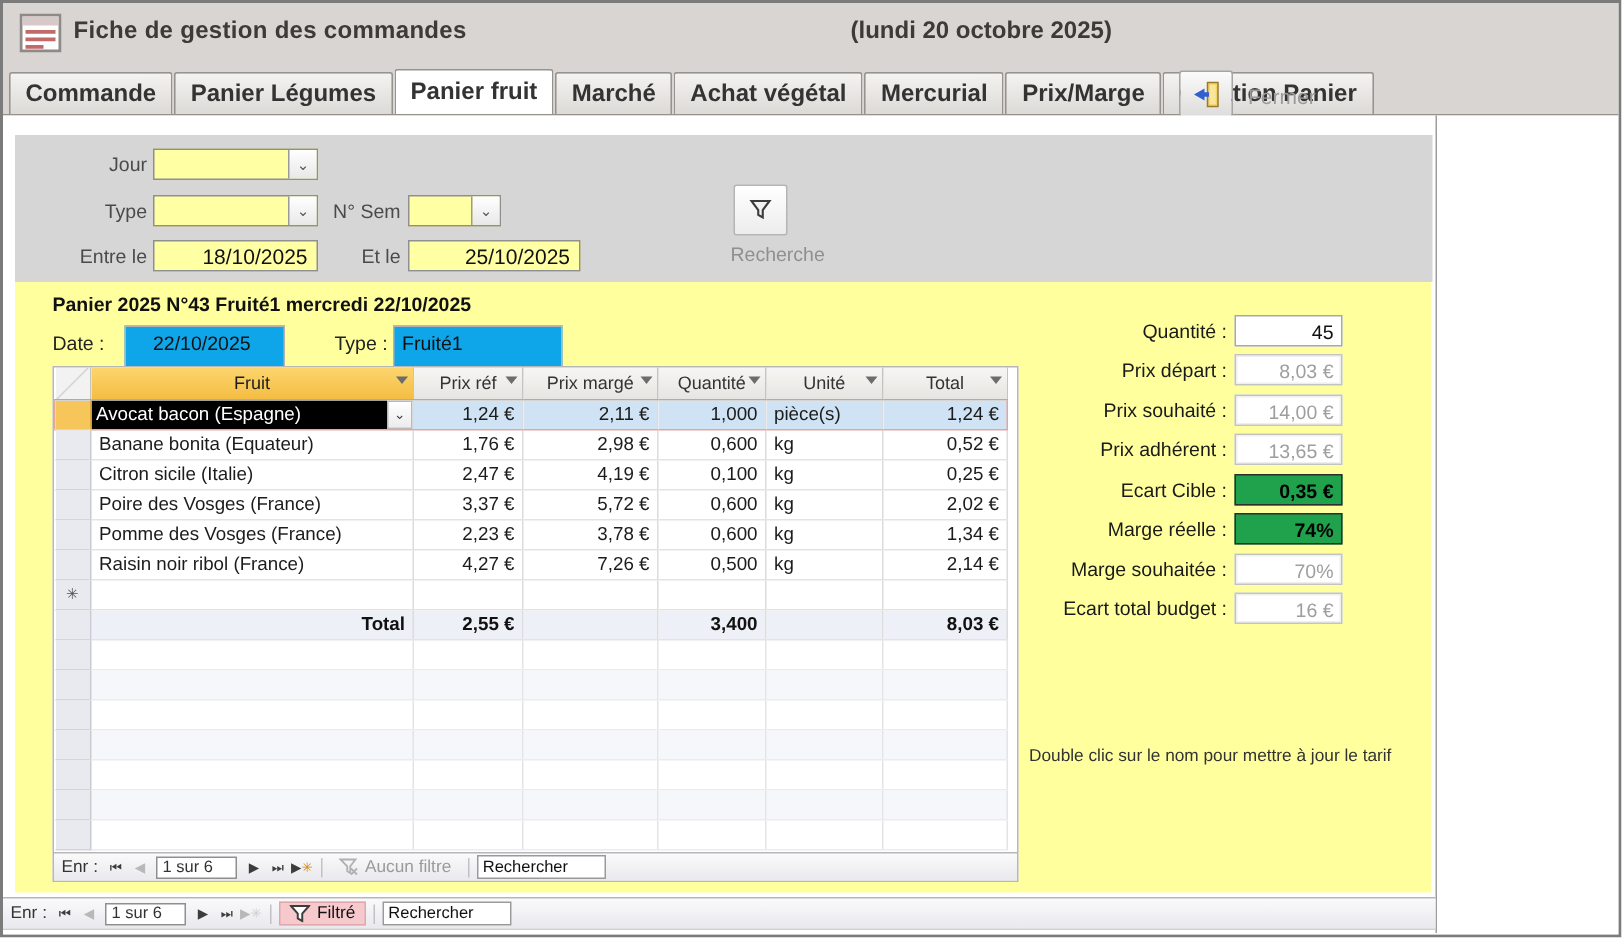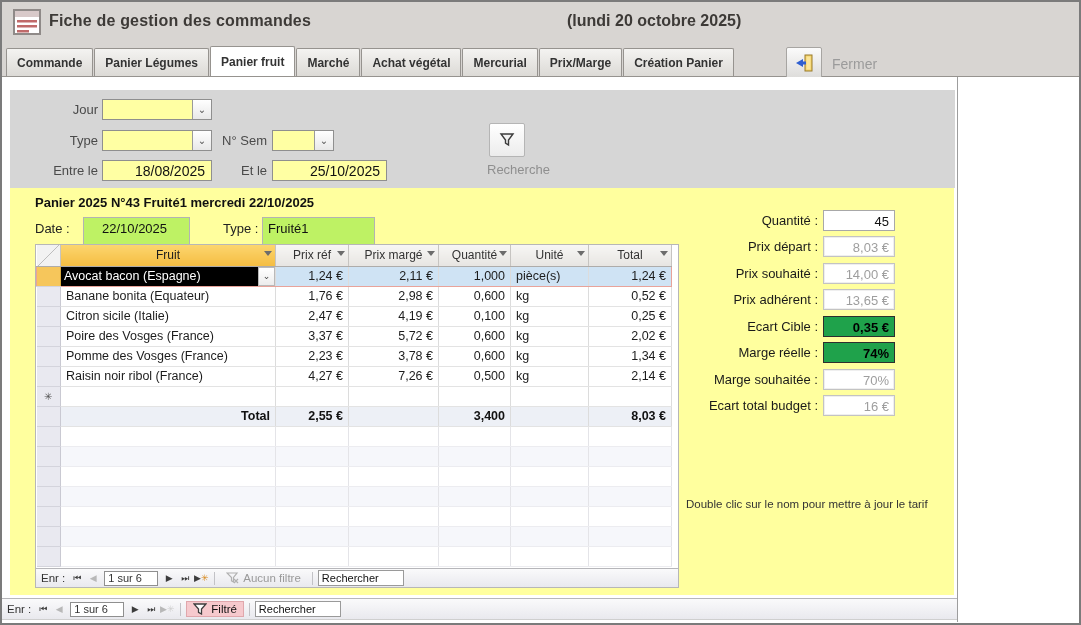--- a/index.html
+++ b/index.html
@@ -8,21 +8,21 @@
 
   
   .titlebar { position:absolute; left:0; top:0; right:0; height:42px; background:#d8d5d2; }
   .app-icon { position:absolute; left:11px; top:7px; width:28px; height:26px; }
   .app-title { position:absolute; left:47px; top:10px; font-size:16px; font-weight:bold; color:#3d3a37; letter-spacing:.2px; }
   .date-note { position:absolute; left:565px; top:10px; font-size:16px; font-weight:bold; color:#3d3a37; }
 
   
   .tabbar { position:absolute; left:0; top:42px; right:0; height:33px; background:#d8d5d2; border-bottom:1px solid #96938f; }
   .tabs { position:absolute; left:4px; bottom:0; display:flex; align-items:flex-end; }
-  .tab { height:28px; padding:0 10px; display:flex; align-items:center; font-size:12px; font-weight:bold; color:#333;
+  .tab { height:28px; padding:0 10px; display:flex; align-items:center; font-size:16px; font-weight:bold; color:#333;
          background:linear-gradient(#f4f3f1,#dcdad6); border:1px solid #96938f; border-bottom:none;
          border-radius:2px 2px 0 0; margin-right:1px; cursor:default; white-space:nowrap; }
   .tab.active { background:#ffffff; height:30px; position:relative; z-index:2; }
   .close-btn { position:absolute; left:784px; top:3px; width:36px; height:32px; background:linear-gradient(#fbfbfb,#dddcda);
                border:1px solid #a7a5a2; border-radius:2px; display:flex; align-items:center; justify-content:center; }
   .close-label { position:absolute; left:830px; top:12px; font-size:14px; color:#9b9b9b; }
 
   
   .content { position:absolute; left:0; top:75px; right:0; bottom:0; background:#ffffff; }
   .form-vline { position:absolute; left:955px; top:0; width:1px; height:545px; background:#9d9d9d; }
@@ -37,21 +37,21 @@
   .ybox { position:absolute; height:21px; background:#ffffa3; border:1px solid #8f8f8f; font-size:14px; color:#111;
           text-align:right; padding:2px 6px 0 0; }
   .search-btn { position:absolute; left:479px; top:33px; width:36px; height:34px; background:linear-gradient(#ffffff,#ececec);
                 border:1px solid #b5b5b5; border-radius:2px; display:flex; align-items:center; justify-content:center; }
   .search-label { position:absolute; left:477px; top:72px; font-size:13px; color:#8f8f8f; }
 
   
   .yellow-panel { position:absolute; left:8px; top:111px; width:944px; height:407px; background:#ffff9e; }
   .panier-title { position:absolute; left:25px; top:7px; font-size:13px; font-weight:bold; color:#111; }
   .ylabel { position:absolute; font-size:13px; color:#222; }
-  .wbox { position:absolute; height:37px; background:#bef264; border:1px solid #b3b3b3; font-size:13px; color:#111; padding:3px 0 0 8px; }
+  .wbox { position:absolute; height:37px; background:#0ea5e9; border:1px solid #b3b3b3; font-size:13px; color:#111; padding:3px 0 0 8px; }
 
   
   .subform { position:absolute; left:25px; top:56px; width:644px; height:344px; background:#ffffff; border:1px solid #b7b7b7; }
   table.datasheet { border-collapse:collapse; table-layout:fixed; width:636px; font-size:12.5px; color:#1c1c1c; }
   .datasheet col.c-sel{width:24px} .datasheet col.c-fruit{width:215px} .datasheet col.c-pref{width:73px}
   .datasheet col.c-pmar{width:90px} .datasheet col.c-qte{width:72px} .datasheet col.c-uni{width:78px} .datasheet col.c-tot{width:83px}
   .datasheet th { height:21px; font-weight:normal; font-size:12px; color:#333; text-align:center; position:relative;
                   background:linear-gradient(#f7f6f4,#e7e5e2); border-right:1px solid #c6c4c1; border-bottom:1px solid #aeacaa;
                   overflow:hidden; white-space:nowrap; }
   .datasheet th.corner { background:linear-gradient(135deg,#f2f2f2 48%,#bdbdbd 50%,#f2f2f2 52%); border-right:1px solid #c6c4c1; }
@@ -153,21 +153,21 @@
         <div class="cfill"></div>
           <div class="carrow">⌄</div>
       </div>
       <div class="flabel" style="left:205px;top:43px;width:52px;">N° Sem</div>
       <div class="combo" style="left:262px;top:40px;width:62px;">
         <div class="cfill"></div>
           <div class="carrow">⌄</div>
       </div>
 
       <div class="flabel" style="left:0;top:73px;width:88px;">Entre le</div>
-      <div class="ybox" style="left:92px;top:70px;width:110px;">18/08/2025</div>
+      <div class="ybox" style="left:92px;top:70px;width:110px;">18/10/2025</div>
       <div class="flabel" style="left:205px;top:73px;width:52px;">Et le</div>
       <div class="ybox" style="left:262px;top:70px;width:115px;">25/10/2025</div>
 
       <div class="search-btn">
         <svg width="16" height="16" viewBox="0 0 16 16">
           <path d="M2 2 H14 L9.5 8 V13 L6.5 11.2 V8 Z" fill="#f2f2f2" stroke="#3c3c3c" stroke-width="1.4"></path>
         </svg>
       </div>
       <div class="search-label">Recherche</div>
     </div>

